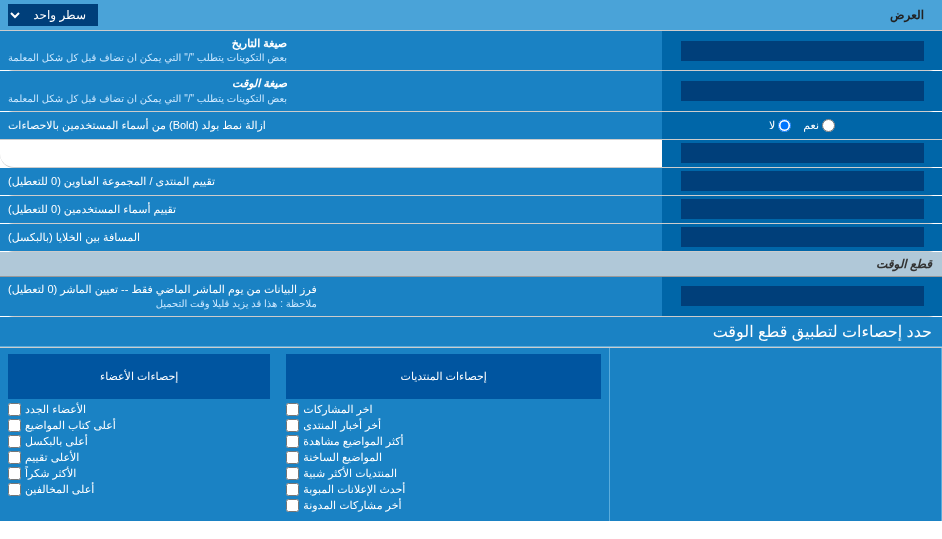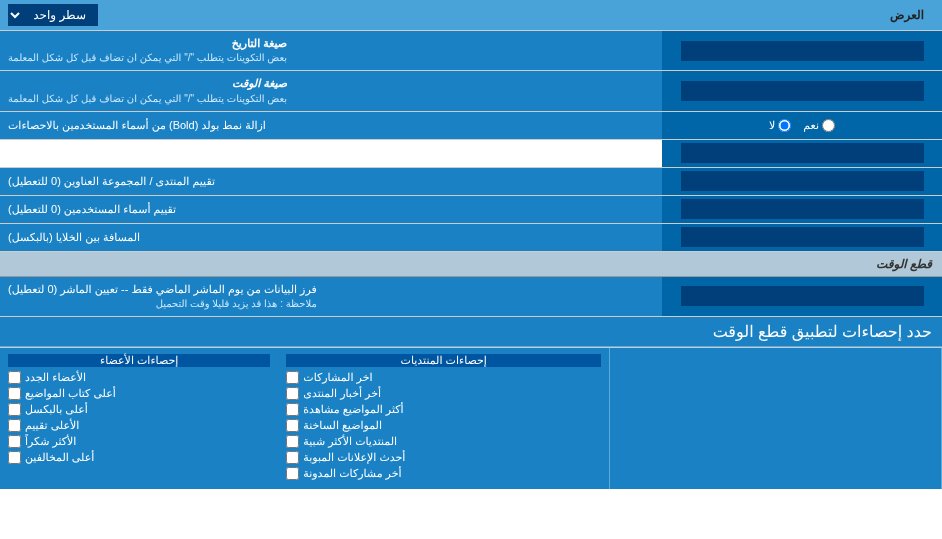--- a/index.html
+++ b/index.html
@@ -13,20 +13,21 @@
     .main-container {
       width: 942px;
       background: #fff;
     }
 
     
     .row {
       display: flex;
       border-bottom: 1px solid #ccc;
       min-height: 28px;
+      border-radius: 14px;
     }
 
     .row-label {
       flex: 1;
       background: #1a82c4;
       color: #fff;
       padding: 5px 8px;
       text-align: right;
       display: flex;
       align-items: center;
@@ -135,21 +136,21 @@
     }
 
     .checkbox-panel:last-child {
       border-right: none;
     }
 
     .checkbox-panel-title {
       background: #0055a0;
       color: #fff;
       text-align: center;
-      padding: 0 5px;
+      padding: 16px 5px;
       font-size: 11px;
       margin-bottom: 4px;
     }
 
     .checkbox-item {
       display: flex;
       align-items: center;
       color: #fff;
       font-size: 11px;
       margin-bottom: 3px;

